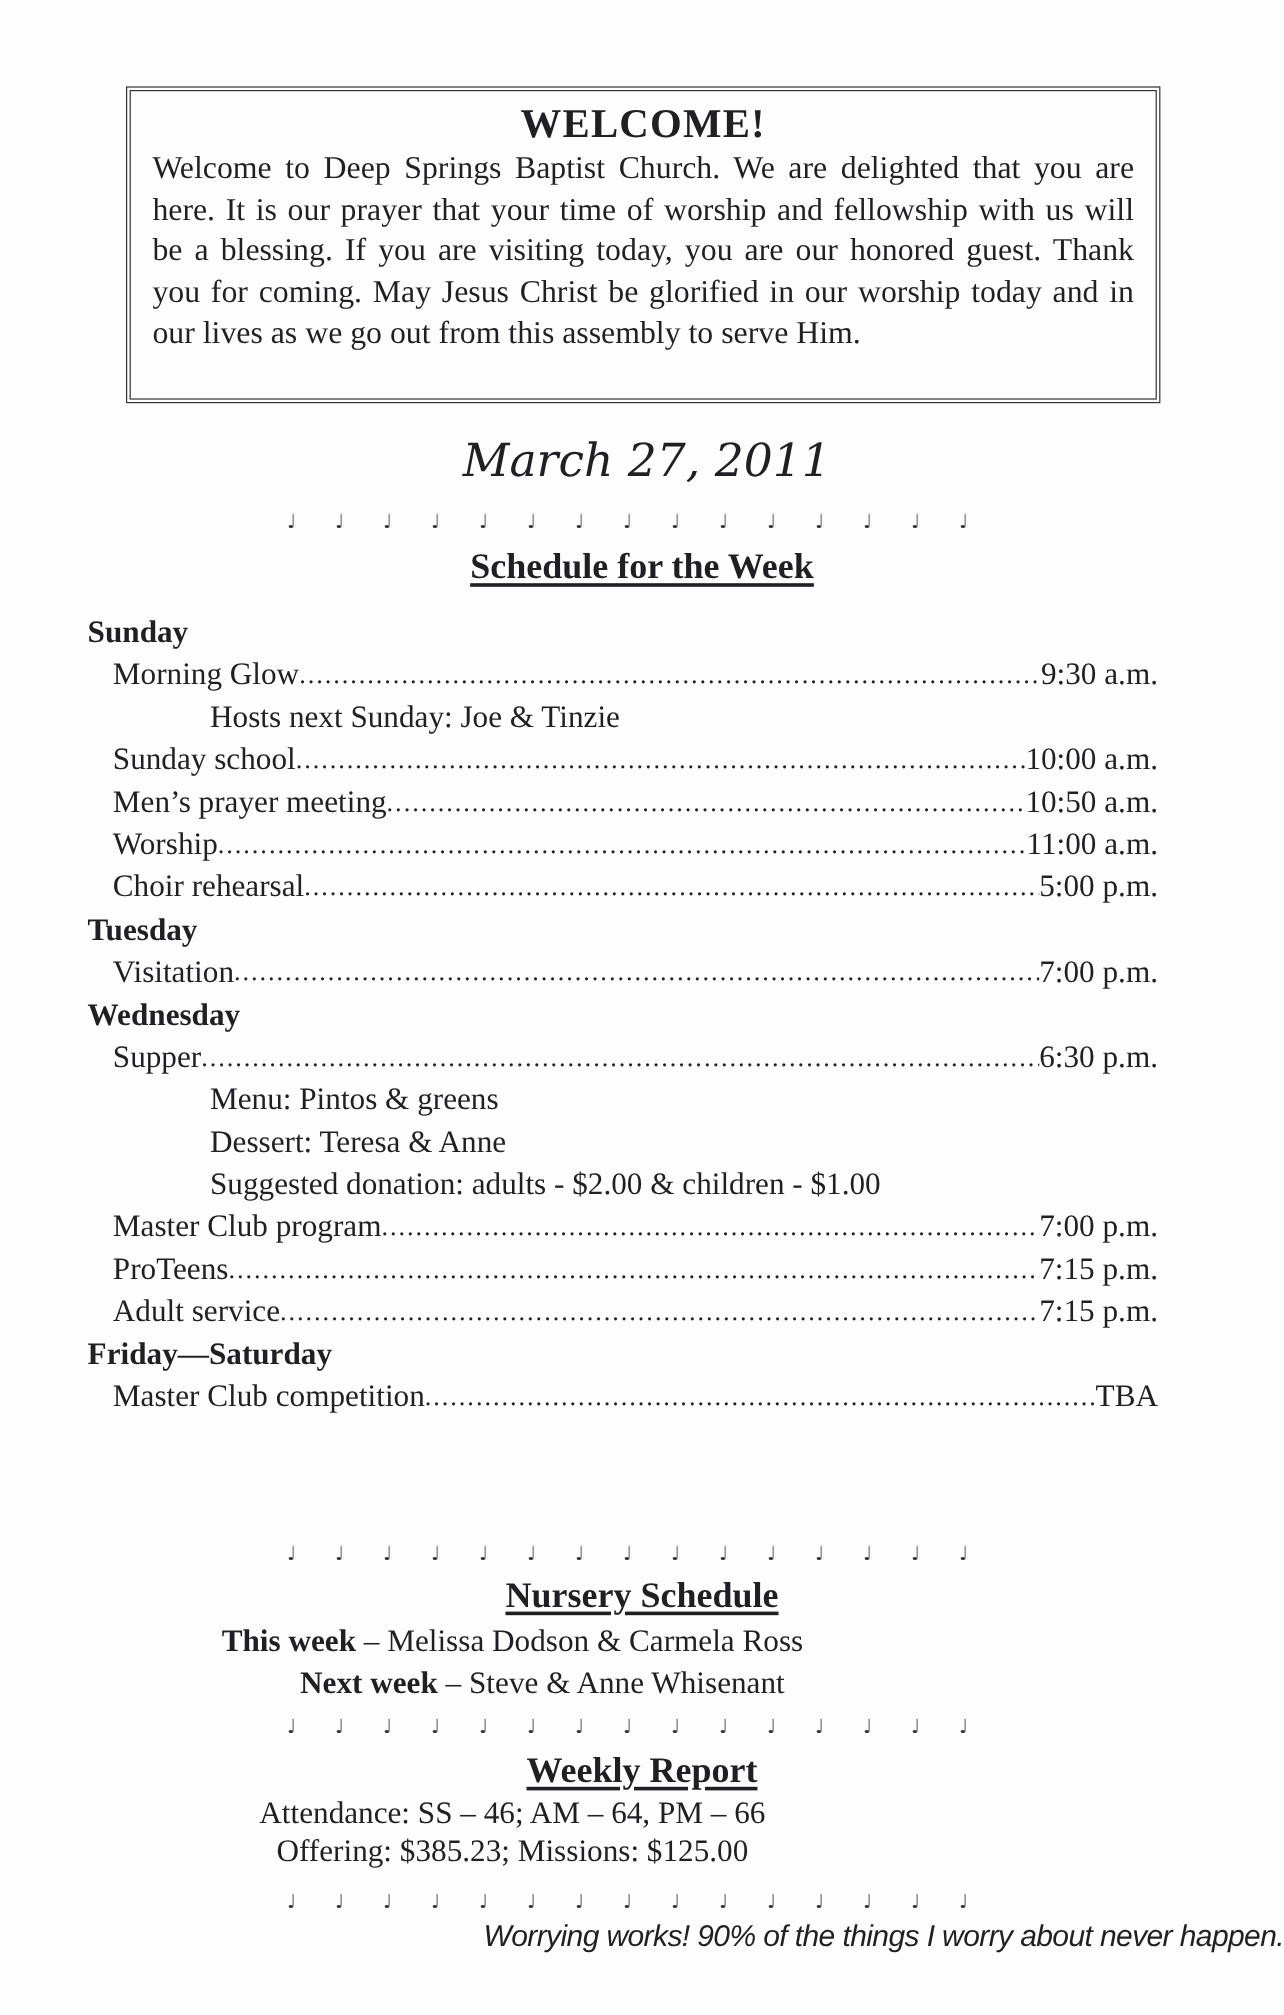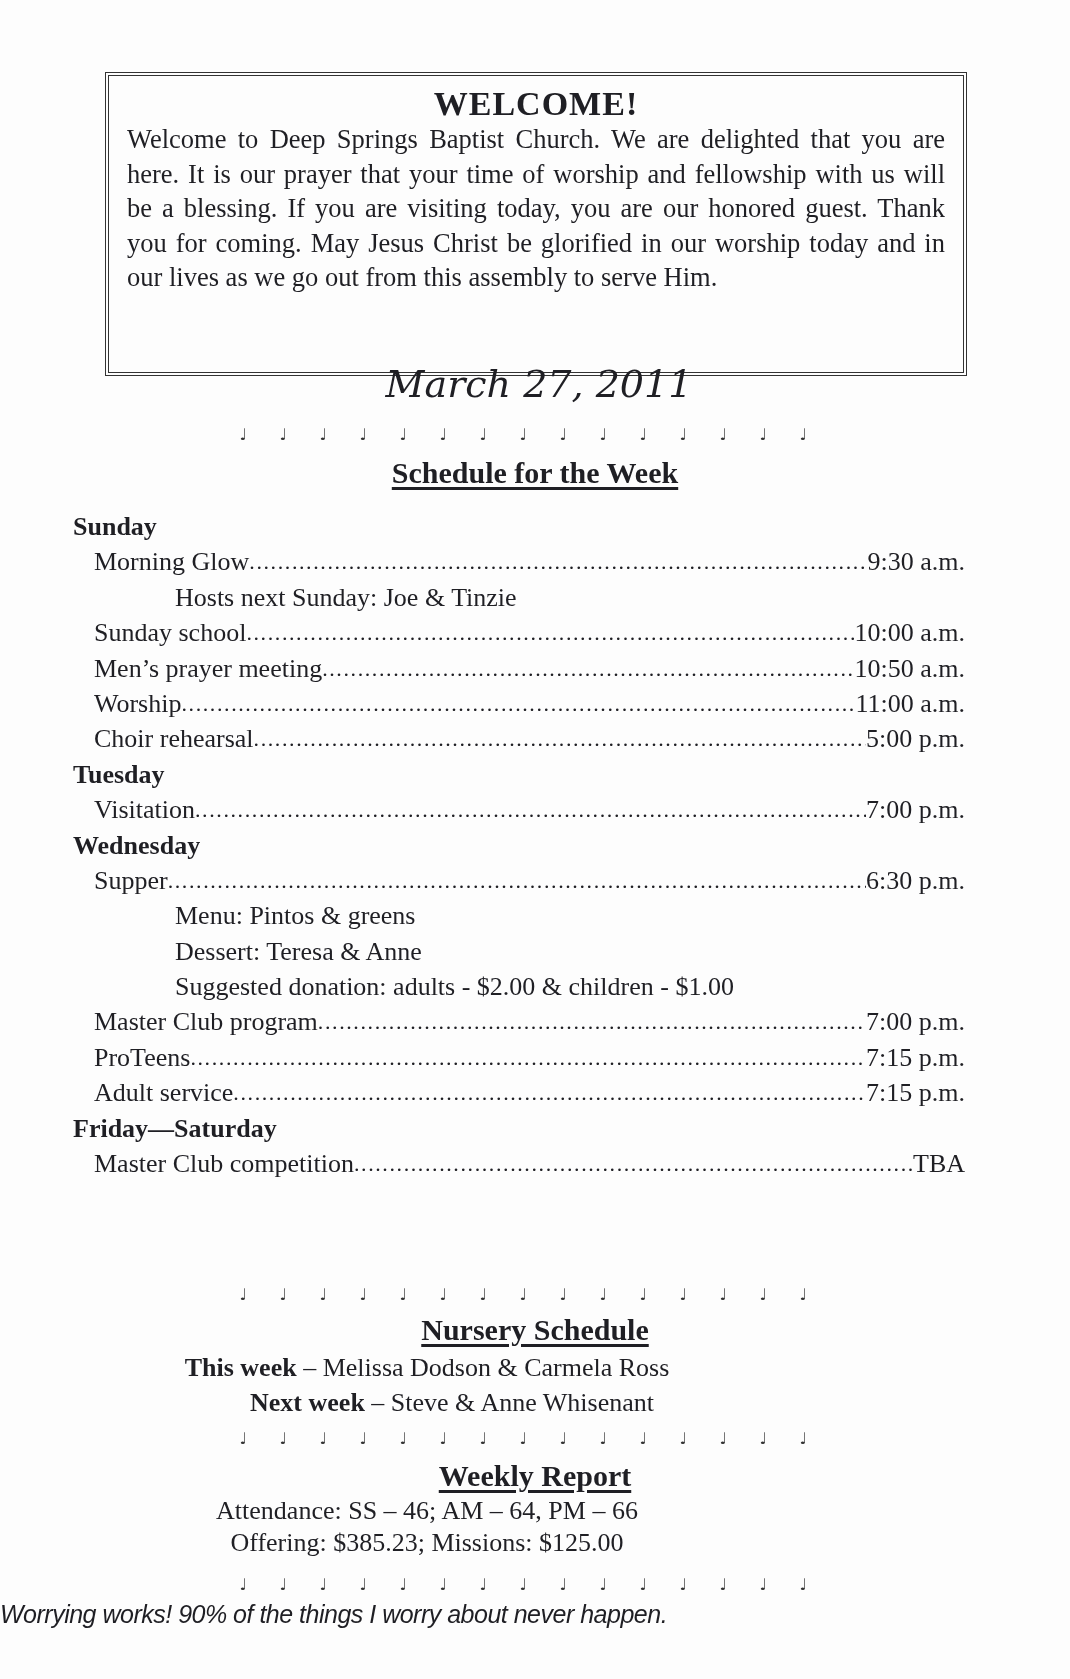--- a/index.html
+++ b/index.html
@@ -1,21 +1,21 @@
 <!DOCTYPE html>
 <html><head>
 <meta charset="utf-8">
 <style>
   html, body { margin: 0; padding: 0; }
   body {
     width: 1070px; height: 1679px; background: #fdfdfd; position: relative; overflow: hidden;
     font-family: "Liberation Serif", "DejaVu Serif", serif; color: #1f1f24;
   }
   .welcome-box {
-    position: absolute; left: 105px; top: 72px; width: 862px; height: 304px; box-sizing: border-box;
+    position: absolute; left: 105px; top: 72px; width: 862px; height: 264px; box-sizing: border-box;
     border: 4px double #333;
     padding: 10px 18px 16px 18px;
   }
   .welcome-title {
     text-align: center; font-weight: bold; font-size: 34px; line-height: 36px; letter-spacing: 1px; margin: 0;
   }
   .welcome-text {
     font-size: 26.5px; line-height: 34.5px; text-align: justify; text-align-last: left; margin-top: 0;
   }
   .date {
@@ -41,21 +41,21 @@
   .item .dots { flex: 1 1 auto; overflow: hidden; position: relative; }
   .item .dots::after {
     content: "................................................................................................................................................................................................";
     position: absolute; left: 0; letter-spacing: 1.6px; font-size: 22px;
   }
   .item .time { flex: 0 0 auto; background: #fdfdfd; }
   .note { padding-left: 102px; }
   .center-line { position: absolute; left: 0; width: 854px; text-align: center; font-size: 26px; line-height: 32px; }
   .center-line b { font-weight: bold; }
   .quote {
-    position: absolute; left: 0; width: 1070px; text-align: left; top: 1598px;
+    position: absolute; left: 0; width: 1070px; text-align: right; top: 1598px;
     font-family: "Liberation Sans", "DejaVu Sans", sans-serif; font-style: italic; font-size: 25px; line-height: 32px;
     letter-spacing: -0.5px; padding-left: 0;
   }
 </style>
 </head>
 <body>
 
 <div class="welcome-box">
   <h1 class="welcome-title">WELCOME!</h1>
   <div class="welcome-text">Welcome to Deep Springs Baptist Church.  We are delighted that you are here.  It is our prayer that your time of worship and fellowship with us will be a blessing.  If you are visiting today, you are our honored guest.  Thank you for coming.  May Jesus Christ be glorified in our worship today and in our lives as we go out from this assembly to serve Him.</div>

